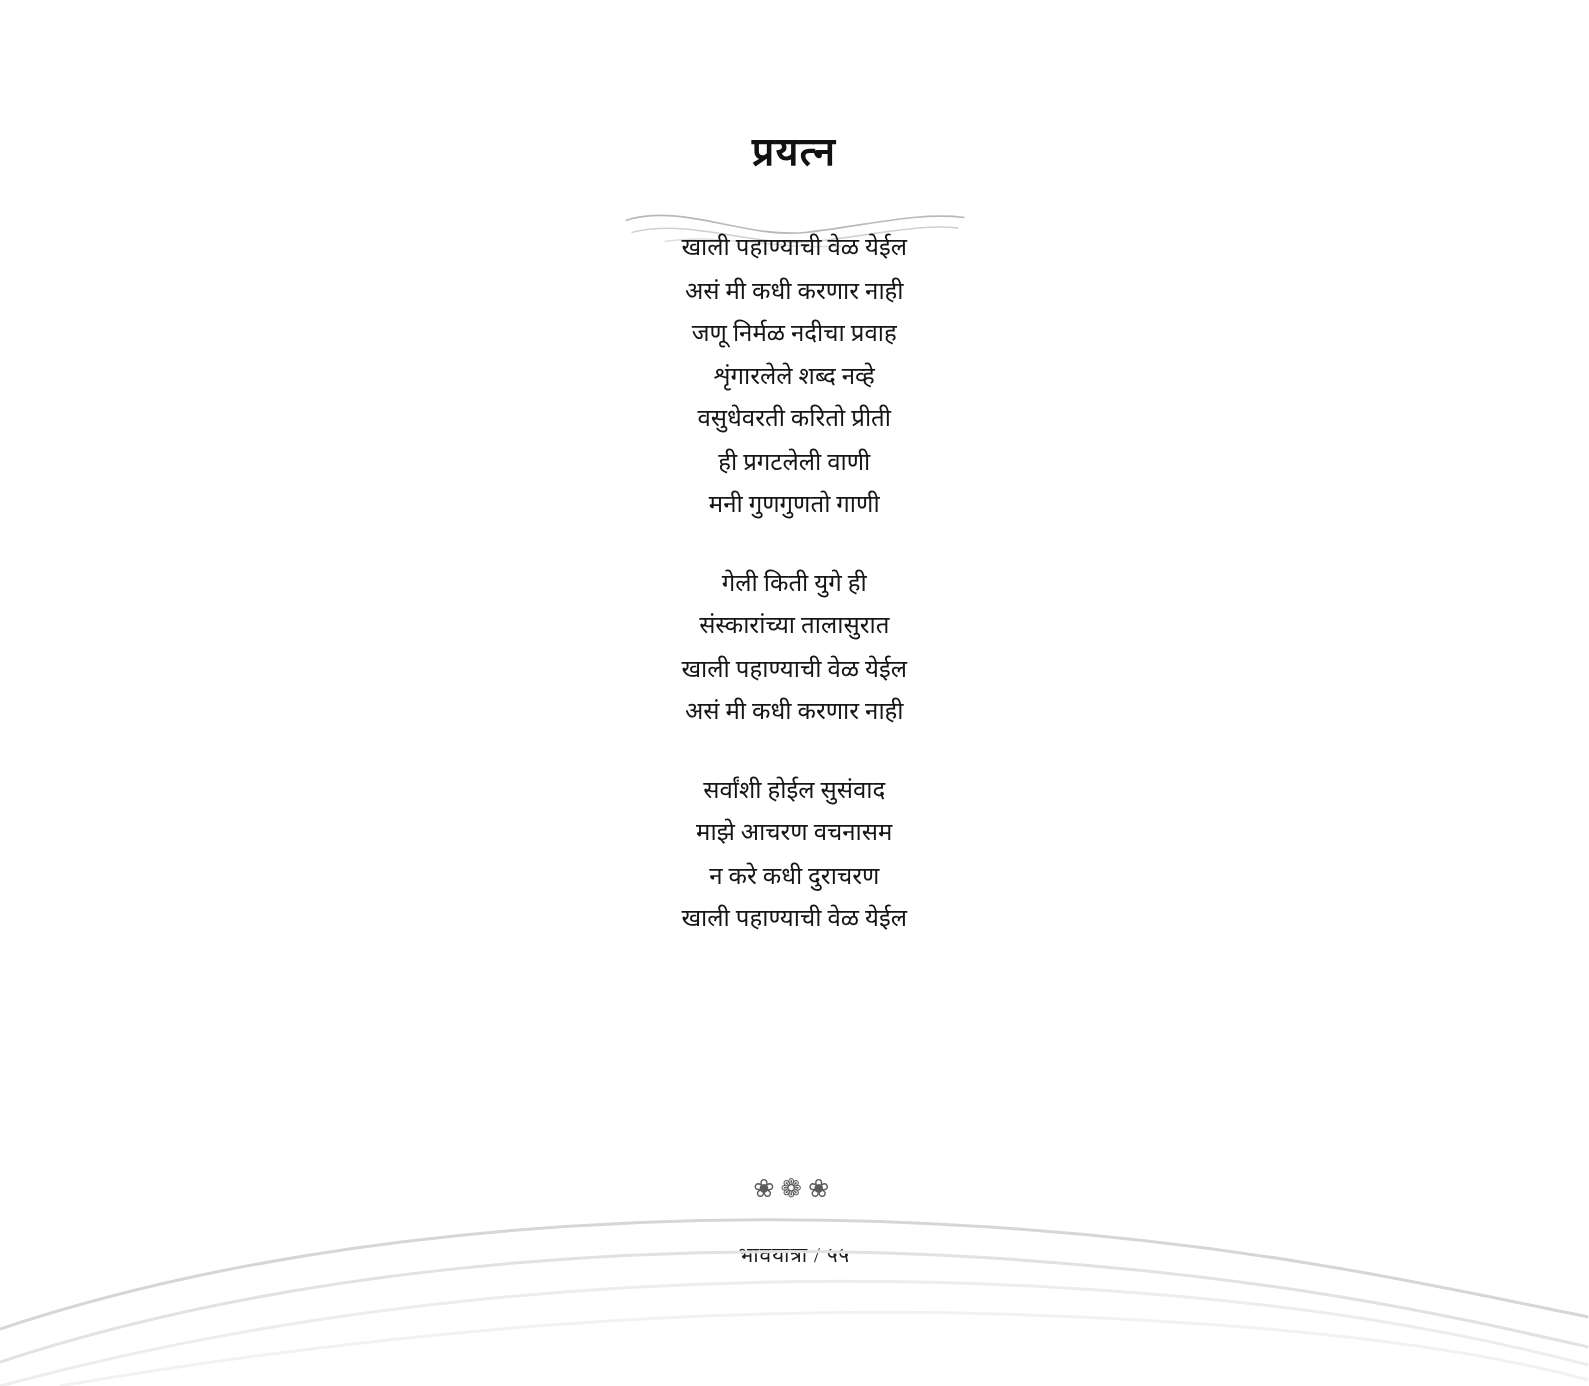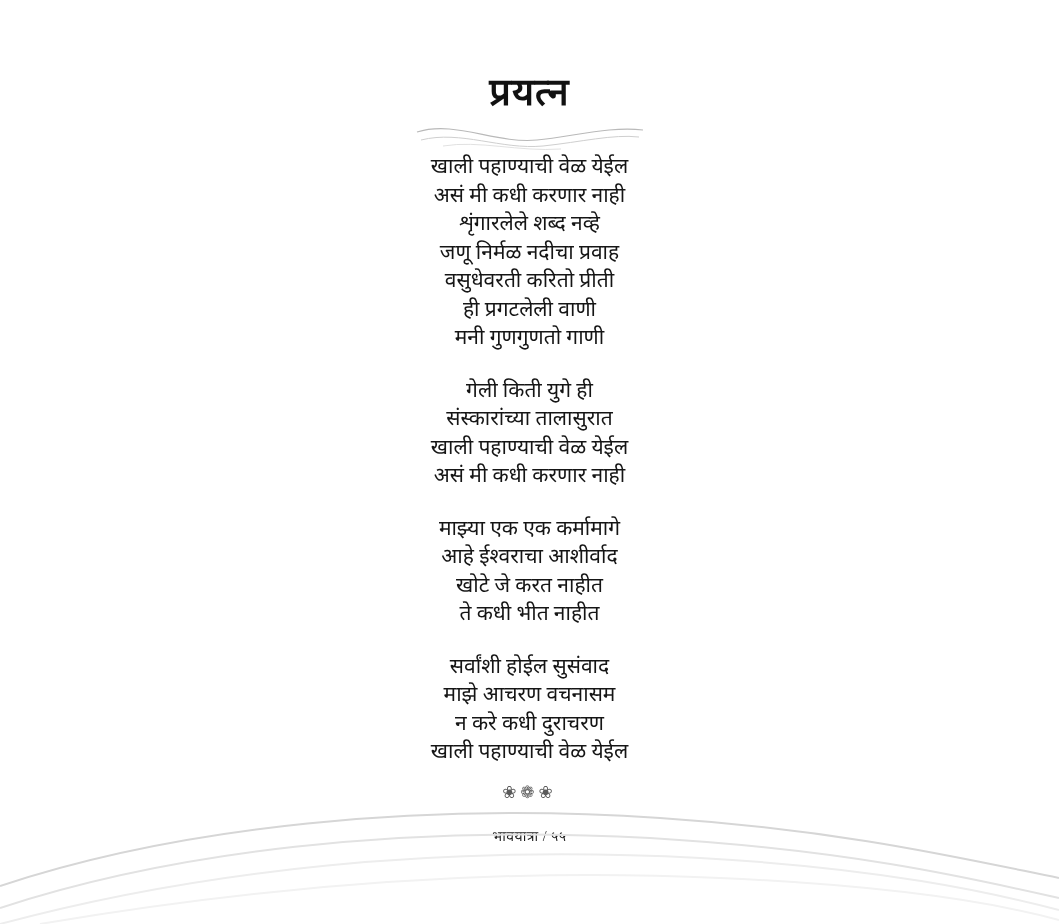--- a/index.html
+++ b/index.html
@@ -24,26 +24,26 @@
   
   .title-block {
     position: absolute;
     top: 72px;
     left: 0;
     width: 100%;
     text-align: center;
   }
   .poem-title {
     font-family: "Liberation Serif", serif;
-    font-size: 38px;
+    font-size: 26px;
     font-weight: 700;
     letter-spacing: 1px;
     color: #111111;
     line-height: 1.1;
-    margin: 0;
+    margin: 16px;
   }
   .title-flourish {
     margin: 4px auto 0 auto;
     width: 230px;
     height: 36px;
     display: block;
   }
 
   
   .poem-body {
@@ -53,21 +53,21 @@
     width: 100%;
     text-align: center;
   }
   .stanza {
     margin: 0 0 24px 0;
   }
   .stanza:last-child {
     margin-bottom: 12px;
   }
   .line {
-    font-size: 21px;
+    font-size: 16px;
     line-height: 28.5px;
     color: #151515;
     white-space: nowrap;
   }
 
   
   .ornament {
     position: absolute;
     top: 782px;
     left: 0;
@@ -114,40 +114,34 @@
       <path d="M6 22 C 46 12, 86 32, 128 28 C 166 24, 198 16, 224 19" fill="none" stroke="#cfcfcf" stroke-width="1"></path>
       <path d="M28 28 C 64 22, 104 34, 146 31" fill="none" stroke="#dedede" stroke-width="0.9"></path>
     </svg>
   </div>
 
   <div class="poem-body">
 
     <div class="stanza">
       <div class="line">खाली पहाण्याची वेळ येईल</div>
       <div class="line">असं मी कधी करणार नाही</div>
+      <div class="line">जणू निर्मळ नदीचा प्रवाह</div>
       <div class="line">शृंगारलेले शब्द नव्हे</div>
-      <div class="line">जणू निर्मळ नदीचा प्रवाह</div>
       <div class="line">वसुधेवरती करितो प्रीती</div>
       <div class="line">ही प्रगटलेली वाणी</div>
       <div class="line">मनी गुणगुणतो गाणी</div>
     </div>
 
     <div class="stanza">
       <div class="line">गेली किती युगे ही</div>
       <div class="line">संस्कारांच्या तालासुरात</div>
       <div class="line">खाली पहाण्याची वेळ येईल</div>
       <div class="line">असं मी कधी करणार नाही</div>
     </div>
 
-    <div class="stanza">
-      <div class="line">माझ्या एक एक कर्मामागे</div>
-      <div class="line">आहे ईश्वराचा आशीर्वाद</div>
-      <div class="line">खोटे जे करत नाहीत</div>
-      <div class="line">ते कधी भीत नाहीत</div>
-    </div>
 
     <div class="stanza">
       <div class="line">सर्वांशी होईल सुसंवाद</div>
       <div class="line">माझे आचरण वचनासम</div>
       <div class="line">न करे कधी दुराचरण</div>
       <div class="line">खाली पहाण्याची वेळ येईल</div>
     </div>
 
   </div>
 

